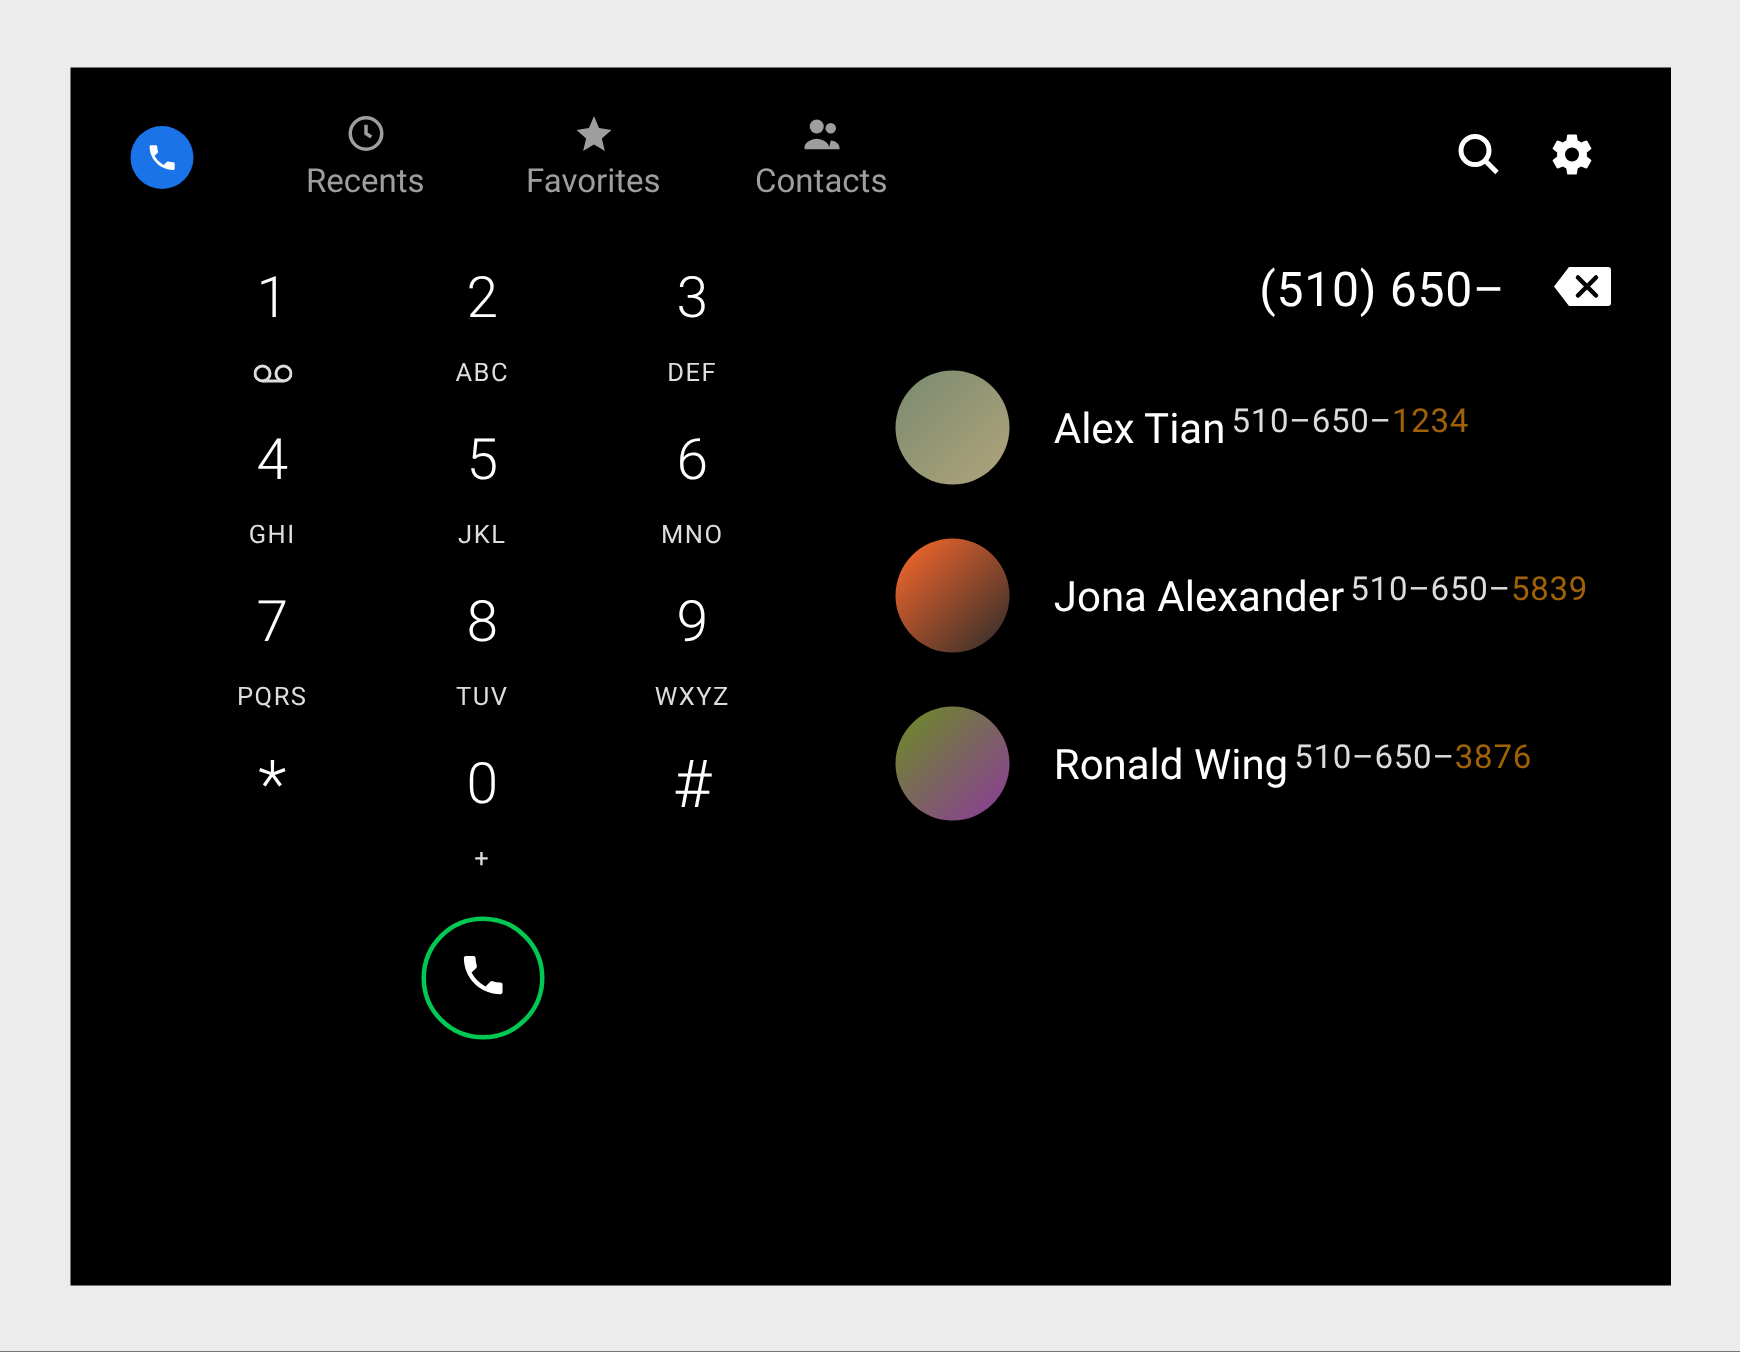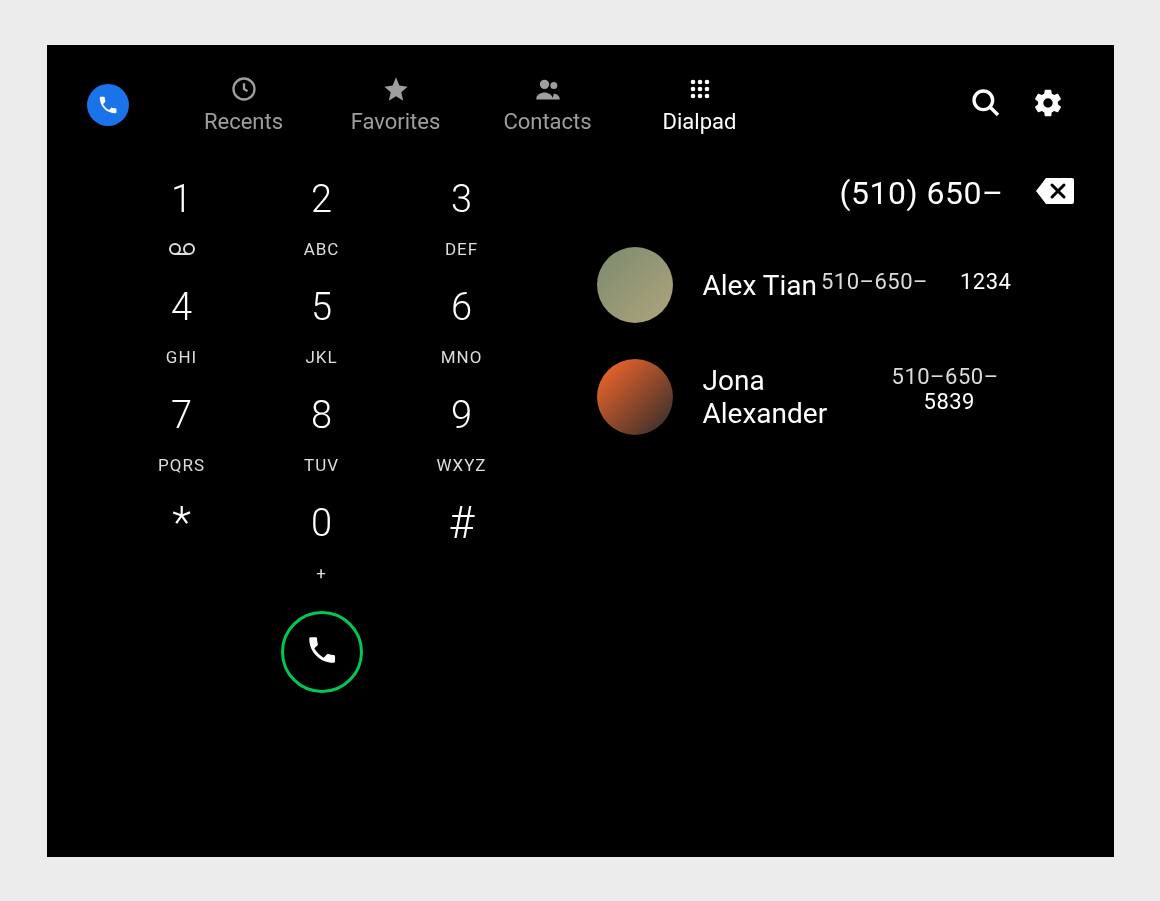--- a/index.html
+++ b/index.html
@@ -158,21 +158,21 @@
     font-size: 28px;
     color: #fff;
     font-weight: 400;
   }
   .contact-phone {
     font-size: 22px;
     color: #dcdcdc;
     letter-spacing: 0.5px;
   }
   .contact-phone .match { color: #dcdcdc; }
-  .contact-phone .rest { color: #ffffff; margin-left: 32px; }
+  .contact-phone .rest { color: #a16207; }
 </style>
 </head>
 <body>
 
 <div class="device">
 
   <div class="topbar">
     <div class="app-icon">
       <svg width="22" height="22" viewBox="0 0 24 24" fill="#fff">
           <path d="M6.6 10.8c1.4 2.8 3.8 5.1 6.6 6.6l2.2-2.2c.3-.3.7-.4 1.1-.3 1.2.4 2.4.6 3.7.6.6 0 1 .4 1 1V20c0 .6-.4 1-1 1C10.6 21 3 13.4 3 4c0-.6.4-1 1-1h3.5c.6 0 1 .4 1 1 0 1.3.2 2.5.6 3.7.1.4 0 .8-.3 1.1L6.6 10.8z"></path>
@@ -199,36 +199,20 @@
       </div>
       <div class="tab">
         <span class="tab-icon">
           <svg width="30" height="28" viewBox="0 0 24 24" fill="#9e9e9e">
               <circle cx="9" cy="8" r="4"></circle>
               <circle cx="17" cy="9" r="3"></circle>
               <path d="M2 20c0-3 4-5 7-5s7 2 7 5v1H2zM16 20v1h6v-1c0-2-2.5-4-5-4"></path>
             </svg>
         </span>
         <span class="tab-label">Contacts</span>
-      </div>
-      <div class="tab active">
-        <span class="tab-icon">
-          <svg width="28" height="28" viewBox="0 0 24 24" fill="#fff">
-            <circle cx="6" cy="6" r="2"></circle>
-              <circle cx="12" cy="6" r="2"></circle>
-              <circle cx="18" cy="6" r="2"></circle>
-            <circle cx="6" cy="12" r="2"></circle>
-              <circle cx="12" cy="12" r="2"></circle>
-              <circle cx="18" cy="12" r="2"></circle>
-            <circle cx="6" cy="18" r="2"></circle>
-              <circle cx="12" cy="18" r="2"></circle>
-              <circle cx="18" cy="18" r="2"></circle>
-          </svg>
-        </span>
-        <span class="tab-label">Dialpad</span>
       </div>
     </div>
 
     <div class="topbar-spacer"></div>
 
     <div class="topbar-actions">
       <div class="icon-btn">
         <span>
           <svg width="32" height="32" viewBox="0 0 24 24" fill="none" stroke="#fff" stroke-width="2.5">
               <circle cx="10" cy="10" r="7"></circle>
@@ -334,17 +318,24 @@
               <div class="contact-phone"><span class="match">510–650–</span><span class="rest">1234</span></div>
             </div>
           </div>
           <div class="suggestion">
             <div class="avatar" style="background: linear-gradient(135deg, rgb(255, 106, 43), rgb(43, 43, 43));"></div>
             <div class="contact-info">
               <div class="contact-name">Jona Alexander</div>
               <div class="contact-phone"><span class="match">510–650–</span><span class="rest">5839</span></div>
             </div>
           </div>
+          <div class="suggestion">
+            <div class="avatar" style="background: linear-gradient(135deg, rgb(107, 142, 35), rgb(139, 58, 155));"></div>
+            <div class="contact-info">
+              <div class="contact-name">Ronald Wing</div>
+              <div class="contact-phone"><span class="match">510–650–</span><span class="rest">3876</span></div>
+            </div>
+          </div>
         </div>
     </div>
 
   </div>
 </div>
 
 </body></html>

